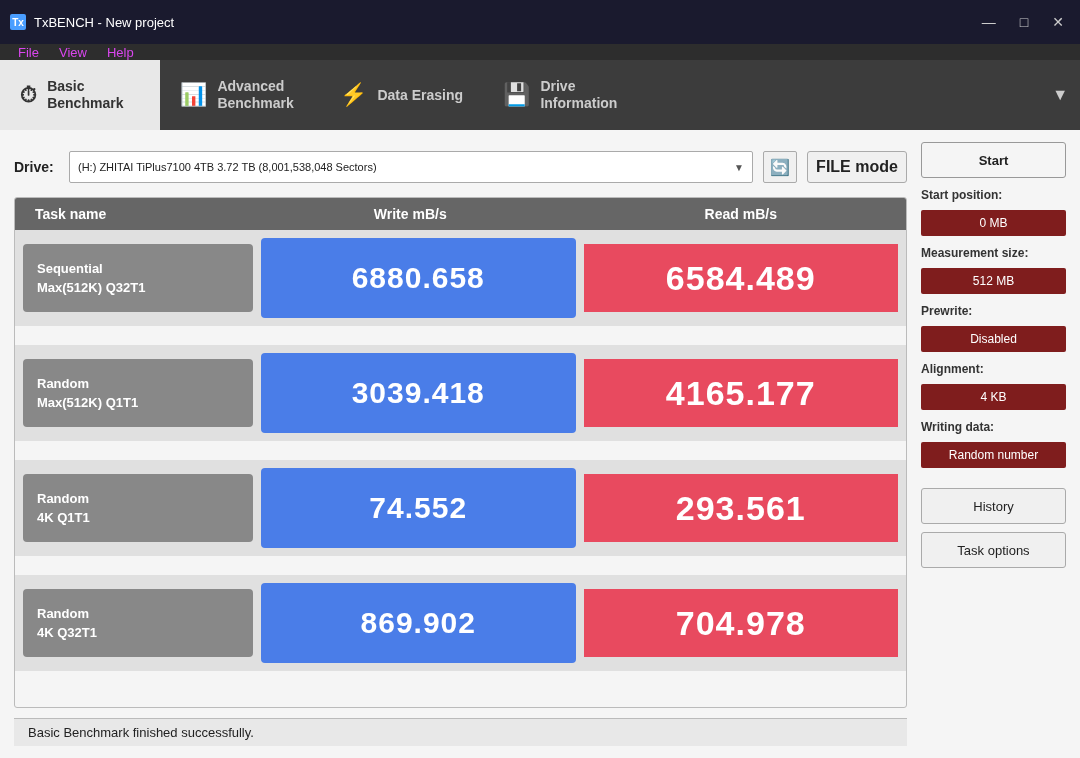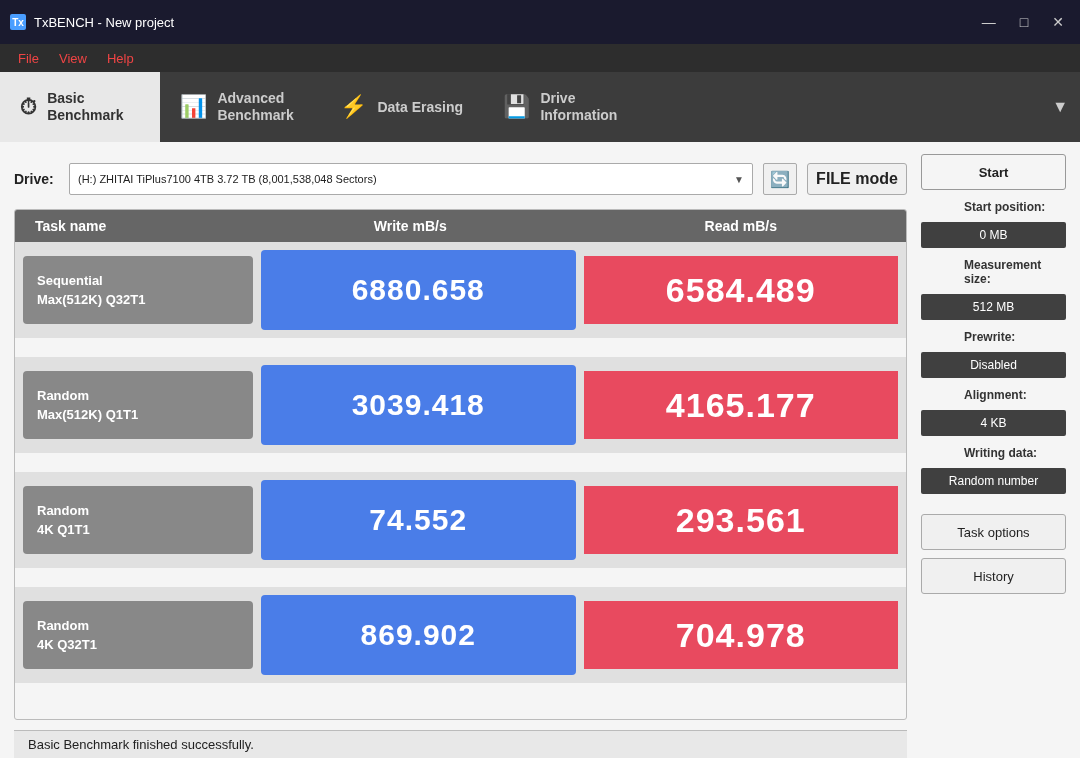--- a/index.html
+++ b/index.html
@@ -42,25 +42,25 @@
     }
     .titlebar-btn {
       cursor: pointer;
       padding: 2px 6px;
       color: #ccc;
     }
 
     
     .menubar {
       background: #2d2d2d;
-      height: 28px;
+      height: 16px;
       display: flex;
       align-items: center;
       padding: 0 8px;
-      color: #ef4444;
+      color: #d946ef;
       font-size: 13px;
     }
     .menu-item {
       padding: 4px 10px;
       cursor: pointer;
       border-radius: 3px;
     }
 
     
     .toolbar {
@@ -273,25 +273,24 @@
     .right-btn.start-btn {
       background: #f5f5f5;
       font-weight: 600;
       border: 1px solid #999;
     }
     .right-label {
       font-size: 12px;
       color: #333;
       font-weight: 600;
       margin-top: 2px;
-      margin-left: 43px;
     }
     .right-value {
       height: 26px;
-      background: #404040;
+      background: #7f1d1d;
       color: #fff;
       display: flex;
       align-items: center;
       justify-content: center;
       font-size: 12px;
       border-radius: 2px;
     }
   </style>
 </head>
 <body>
@@ -401,16 +400,16 @@
     <div class="right-label">Prewrite:</div>
     <div class="right-value">Disabled</div>
 
     <div class="right-label">Alignment:</div>
     <div class="right-value">4 KB</div>
 
     <div class="right-label">Writing data:</div>
     <div class="right-value">Random number</div>
 
     <div style="margin-top:4px;"></div>
+    <div class="right-btn">History</div>
     <div class="right-btn">Task options</div>
-    <div class="right-btn">History</div>
   </div>
 </div>
 
 </body></html>

